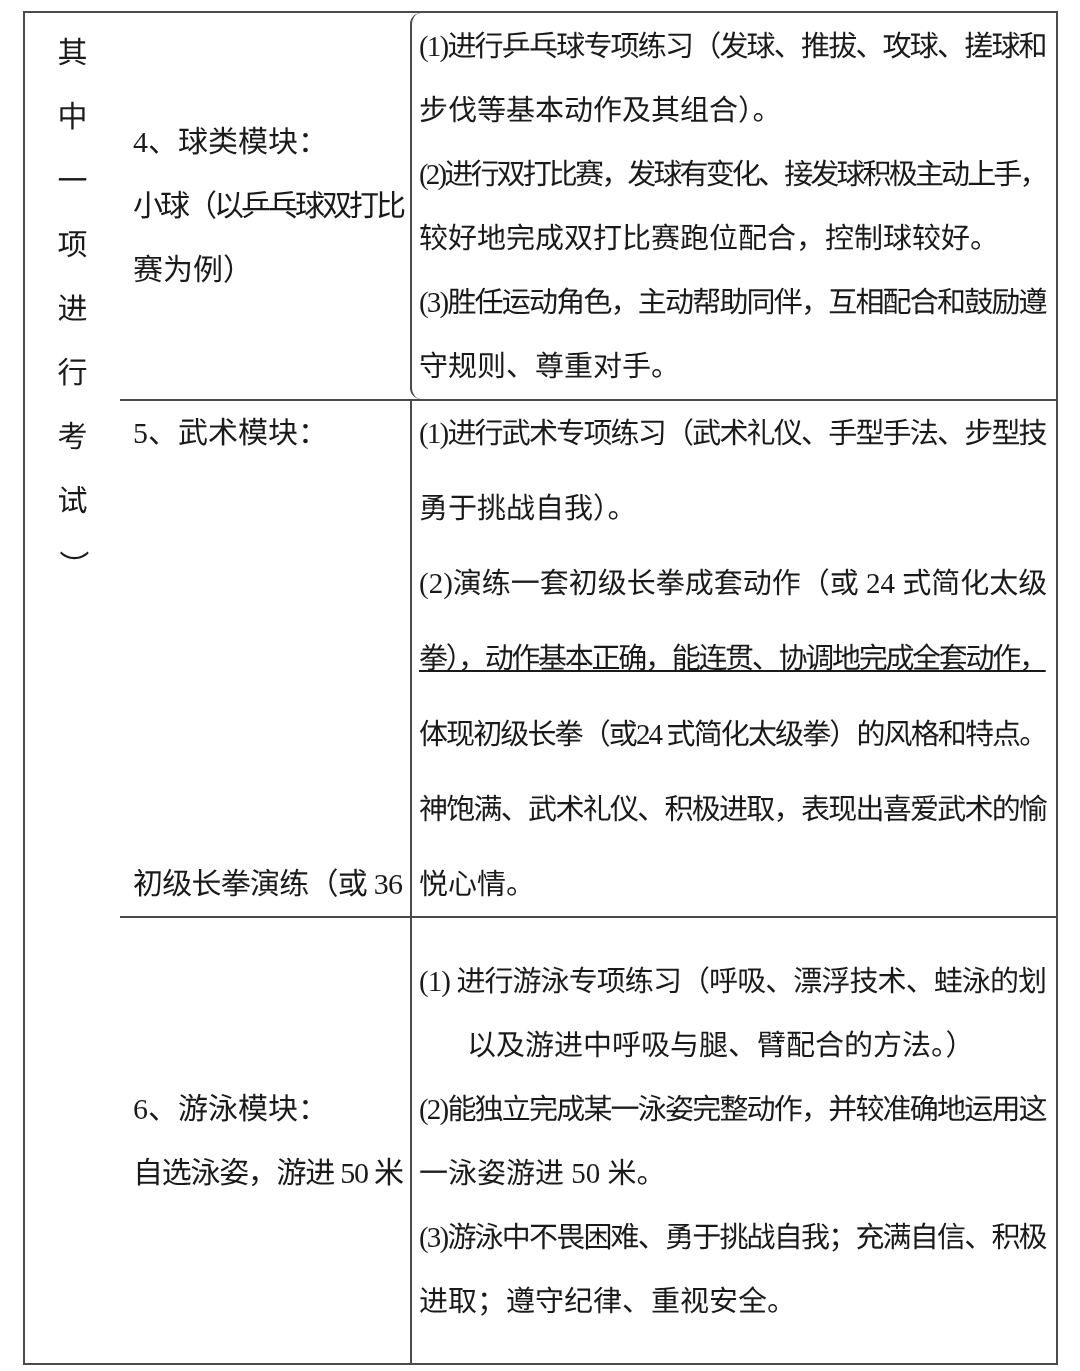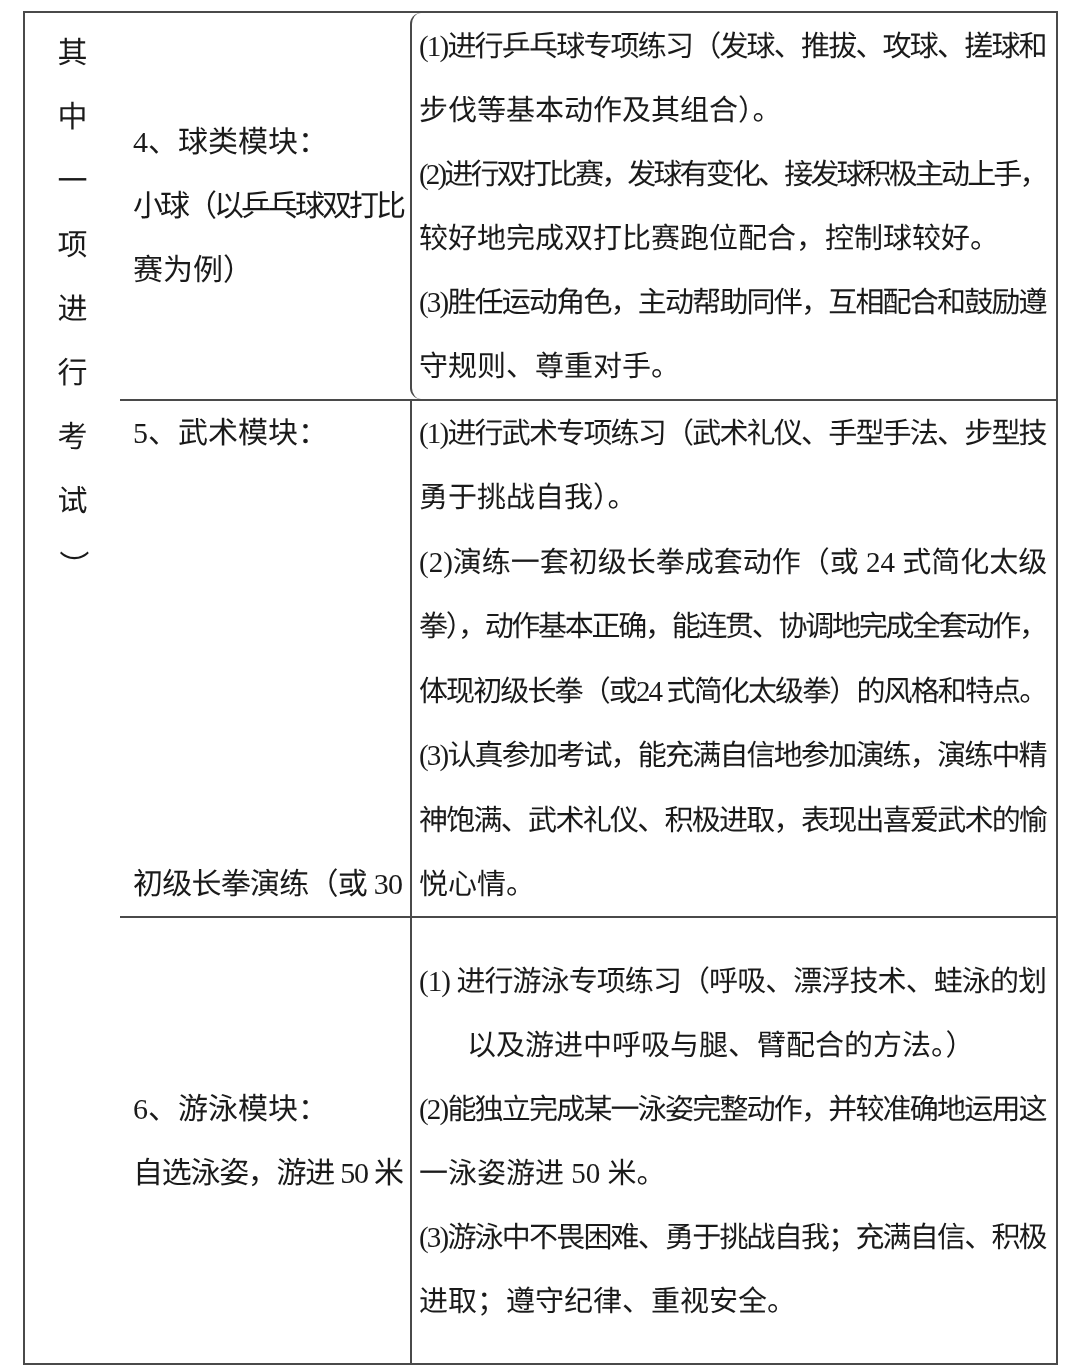--- a/index.html
+++ b/index.html
@@ -64,30 +64,29 @@
       <div class="tl" style="letter-spacing: -1.8px;">(1)进行乒乓球专项练习（发球、推拔、攻球、搓球和</div>
       <div class="tl">步伐等基本动作及其组合）。</div>
       <div class="tl" style="letter-spacing: -2.85385px;">(2)进行双打比赛，发球有变化、接发球积极主动上手，</div>
       <div class="tl">较好地完成双打比赛跑位配合，控制球较好。</div>
       <div class="tl" style="letter-spacing: -1.8px;">(3)胜任运动角色，主动帮助同伴，互相配合和鼓励遵</div>
       <div class="tl">守规则、尊重对手。</div>
     </div>
 
   <div class="cell mid-cell bt r2">
       <div class="tl">5、武术模块：</div>
-      <div class="tl" style="letter-spacing: -0.745455px;">初级长拳演练（或 30</div>
+      <div class="tl" style="letter-spacing: -0.745455px;">初级长拳演练（或 36</div>
     </div>
 
   <div class="cell det-cell bl bt r2">
       <div class="tl" style="letter-spacing: -1.8px;">(1)进行武术专项练习（武术礼仪、手型手法、步型技</div>
       <div class="tl">勇于挑战自我）。</div>
       <div class="tl">(2)演练一套初级长拳成套动作（或 24 式简化太级</div>
-      <div class="tl" style="letter-spacing: -2.28333px;">拳），动作基本正确，能连贯、协调地完成全套动作，</div>
+      <div class="tl" style="letter-spacing: -2.28333px; text-decoration: underline;">拳），动作基本正确，能连贯、协调地完成全套动作，</div>
       <div class="tl" style="letter-spacing: -1.88px;">体现初级长拳（或24 式简化太级拳）的风格和特点。</div>
-      <div class="tl" style="letter-spacing: -1.8px;">(3)认真参加考试，能充满自信地参加演练，演练中精</div>
       <div class="tl" style="letter-spacing: -1.72174px;">神饱满、武术礼仪、积极进取，表现出喜爱武术的愉</div>
       <div class="tl">悦心情。</div>
     </div>
 
   <div class="cell mid-cell bt r3">
       <div class="tl">6、游泳模块：</div>
       <div class="tl" style="letter-spacing: -1.28333px;">自选泳姿，游进 50 米</div>
     </div>
 
   <div class="cell det-cell bl bt r3">

